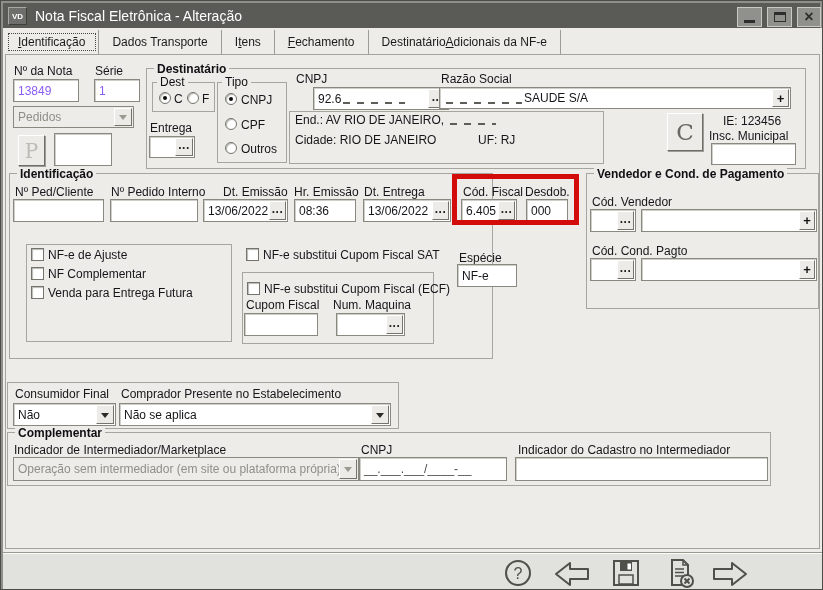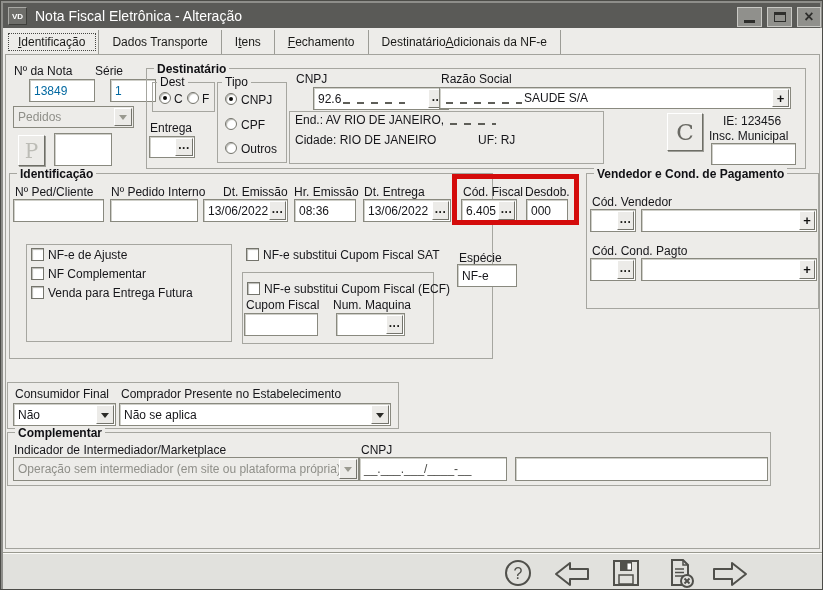--- a/index.html
+++ b/index.html
@@ -29,21 +29,21 @@
   .lbl{ position:absolute; font-size:12px; line-height:13px; color:#16161a; white-space:nowrap; }
   .b{ font-weight:normal; }
   .grp{ position:absolute; border:1px solid #a6a6a0; }
   .cap{ position:absolute; top:-7px; left:7px; background:#edece9; padding:0 3px;
         font-size:12px; font-weight:bold; color:#101014; white-space:nowrap; }
   .panel{ position:absolute; border:1px solid #a6a6a0; }
 
   .inp{ position:absolute; background:#fff; border:1px solid #89897f;
         box-shadow: inset 1px 1px 0 #cfcfc9; font-size:12px; color:#16161a;
         display:flex; align-items:center; padding:0 4px; overflow:hidden; white-space:pre; }
-  .inp.gray{ color:#0369a1;margin-left:16px; }
+  .inp.gray{ color:#8b5cf6; }
   .inp.disabled{ background:#edece9; color:#8f8f89; box-shadow:none; }
   .inbtn{ position:absolute; right:1px; top:1px; bottom:1px; width:19px;
           background:#ecebe8; border:1px solid; border-color:#ffffff #74746c #74746c #ffffff;
           display:flex; align-items:flex-end; justify-content:center;
           font-size:12px; font-weight:bold; color:#1d1d1a; line-height:10px; padding-bottom:5px; letter-spacing:0.5px;}
   .plusbtn{ position:absolute; right:1px; top:1px; bottom:1px; width:17px;
           background:#ecebe8; border:1px solid; border-color:#ffffff #74746c #74746c #ffffff;
           display:flex; align-items:center; justify-content:center; font-size:13px; font-weight:bold; color:#111; }
   .ddbtn{ position:absolute; right:1px; top:1px; bottom:1px; width:18px;
           background:#ecebe8; border:1px solid; border-color:#ffffff #74746c #74746c #ffffff;
@@ -285,20 +285,21 @@
   </div>
   <div class="lbl" style="left:13px;top:443px;">Indicador de Intermediador/Marketplace</div>
   <div class="inp disabled" style="left:12px;top:456px;width:346px;height:24px;">
     <span>Operação sem intermediador (em site ou plataforma própria)</span>
     <span class="ddbtn off"><i></i></span>
   </div>
   <div class="lbl" style="left:360px;top:443px;">CNPJ</div>
   <div class="inp" style="left:358px;top:456px;width:148px;height:24px;color:#4a4a46;">
     <span>__.___.___/____-__</span>
   </div>
+  <div class="lbl" style="left:517px;top:443px;">Indicador do Cadastro no Intermediador</div>
   <div class="inp" style="left:514px;top:456px;width:253px;height:24px;"></div>
 
   <div class="toolbar"></div>
 
   <div class="ticon" style="left:503px;top:558px;">
     <svg width="30" height="30">
       <circle cx="14" cy="14" r="12" fill="none" stroke="#50504b" stroke-width="2"></circle>
       <text x="14" y="20" text-anchor="middle" font-size="16" fill="#50504b">?</text>
     </svg>
   </div>

